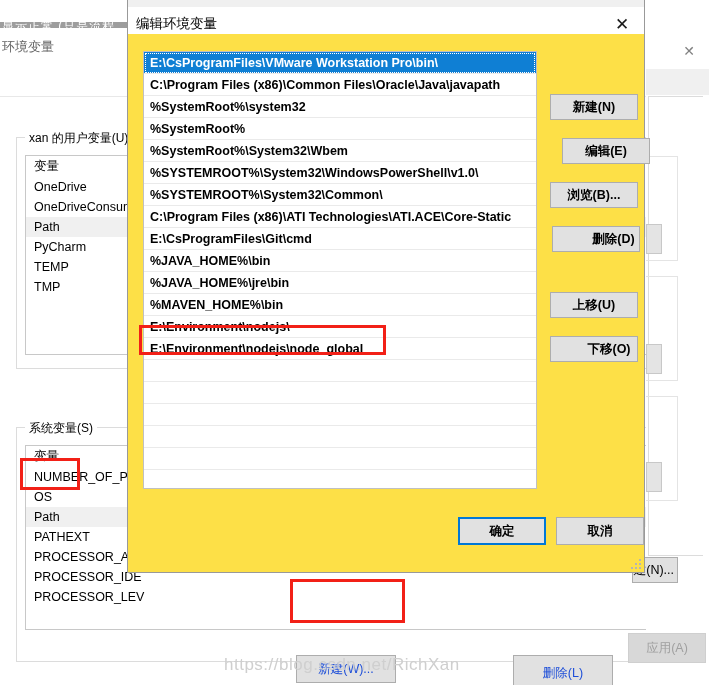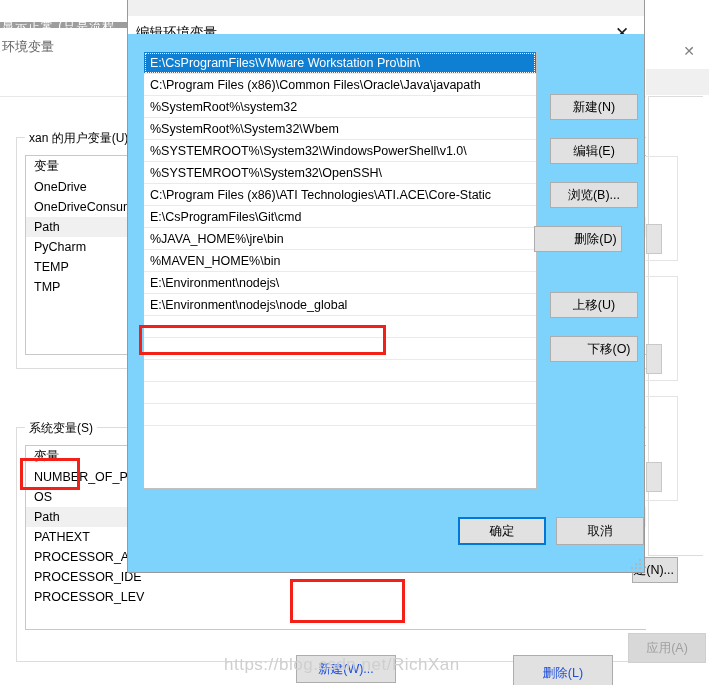--- a/index.html
+++ b/index.html
@@ -87,31 +87,31 @@
 
   
   .modal{
     position:absolute;left:127px;top:0;width:518px;height:573px;
     background:#f0f0f0;
     border:1px solid #999999;border-top:none;
     box-sizing:border-box;
     box-shadow:0 0 0 0 rgba(0,0,0,0);
   }
   .modal-titlebar{
-    position:absolute;left:0;top:16px;width:516px;height:34px;background:#ffffff;
+    position:absolute;left:0;top:7px;width:516px;height:34px;background:#ffffff;
   }
   .modal-title{
     position:absolute;left:8px;top:8px;font-size:13.5px;color:#000;
   }
   .modal-close{
     position:absolute;right:6px;top:4px;width:32px;height:26px;
     text-align:center;line-height:26px;font-size:17px;color:#1a1a1a;
     font-family:"DejaVu Sans",sans-serif;
   }
-  .modal-body{position:absolute;left:0;top:34px;width:516px;height:538px;background:#7dd3fc;}
+  .modal-body{position:absolute;left:0;top:34px;width:516px;height:538px;background:#fde047;font-weight:bold;}
 
   .pathlist{
     position:absolute;left:15px;top:17px;width:394px;height:438px;
     background:#ffffff;border:1px solid #c0c0c0;box-sizing:border-box;
     overflow:hidden;
   }
   .pl-row{
     height:22px;line-height:22px;padding-left:6px;font-size:12.5px;
     white-space:nowrap;overflow:hidden;
     border-bottom:1px solid #eaeaea;
@@ -229,40 +229,42 @@
       <div class="modal-title">编辑环境变量</div>
       <div class="modal-close">✕</div>
     </div>
 
     <div class="modal-body">
 
       <div class="pathlist">
         <div class="pl-row selected">E:\CsProgramFiles\VMware Workstation Pro\bin\</div>
         <div class="pl-row">C:\Program Files (x86)\Common Files\Oracle\Java\javapath</div>
         <div class="pl-row">%SystemRoot%\system32</div>
+        <div class="pl-row">%SystemRoot%</div>
         <div class="pl-row">%SystemRoot%\System32\Wbem</div>
         <div class="pl-row">%SYSTEMROOT%\System32\WindowsPowerShell\v1.0\</div>
-        <div class="pl-row">%SYSTEMROOT%\System32\OpenSSH\</div>
+        <div class="pl-row">%SYSTEMROOT%\System32\Common\</div>
         <div class="pl-row">C:\Program Files (x86)\ATI Technologies\ATI.ACE\Core-Static</div>
         <div class="pl-row">E:\CsProgramFiles\Git\cmd</div>
+        <div class="pl-row">%JAVA_HOME%\bin</div>
         <div class="pl-row">%JAVA_HOME%\jre\bin</div>
         <div class="pl-row">%MAVEN_HOME%\bin</div>
         <div class="pl-row">E:\Environment\nodejs\</div>
         <div class="pl-row">E:\Environment\nodejs\node_global</div>
         <div class="pl-row empty">&nbsp;</div>
         <div class="pl-row empty">&nbsp;</div>
         <div class="pl-row empty">&nbsp;</div>
         <div class="pl-row empty">&nbsp;</div>
         <div class="pl-row empty">&nbsp;</div>
       </div>
 
       <div class="modal-sidebtn" style="left:422px;top:20px;">新建(N)</div>
-      <div class="modal-sidebtn" style="left:422px;top:64px;">编辑(E)</div>
+      <div class="modal-sidebtn" style="left:434px;top:64px;">编辑(E)</div>
       <div class="modal-sidebtn" style="left:422px;top:108px;">浏览(B)...</div>
-      <div class="modal-sidebtn" style="left:406px;top:152px;padding-left:35px;">删除(D)</div>
+      <div class="modal-sidebtn" style="left:424px;top:152px;padding-left:35px;">删除(D)</div>
       <div class="modal-sidebtn" style="left:422px;top:218px;">上移(U)</div>
       <div class="modal-sidebtn" style="left:422px;top:262px;padding-left:30px;">下移(O)</div>
 
       <div class="modal-okcancel default" style="left:330px;top:483px;">确定</div>
       <div class="modal-okcancel" style="left:428px;top:483px;">取消</div>
 
       <div class="resize-grip">
         <i style="left:8px;top:0;"></i>
         <i style="left:4px;top:4px;"></i>
           <i style="left:8px;top:4px;"></i>

